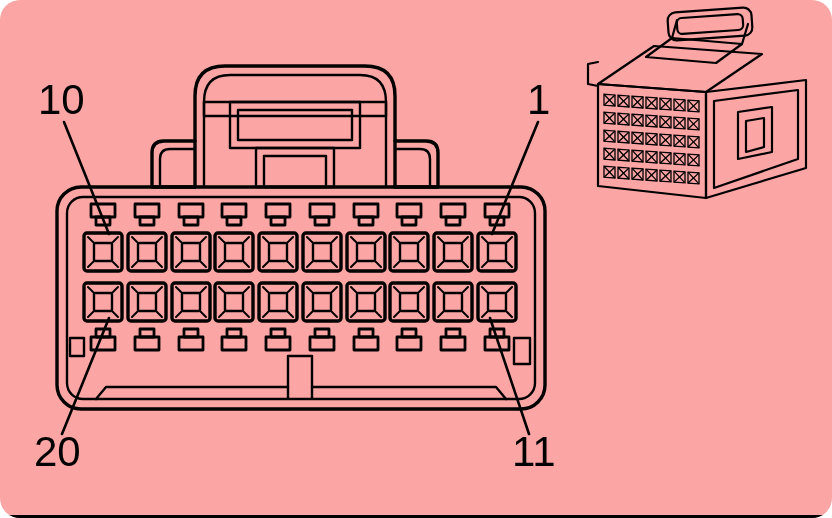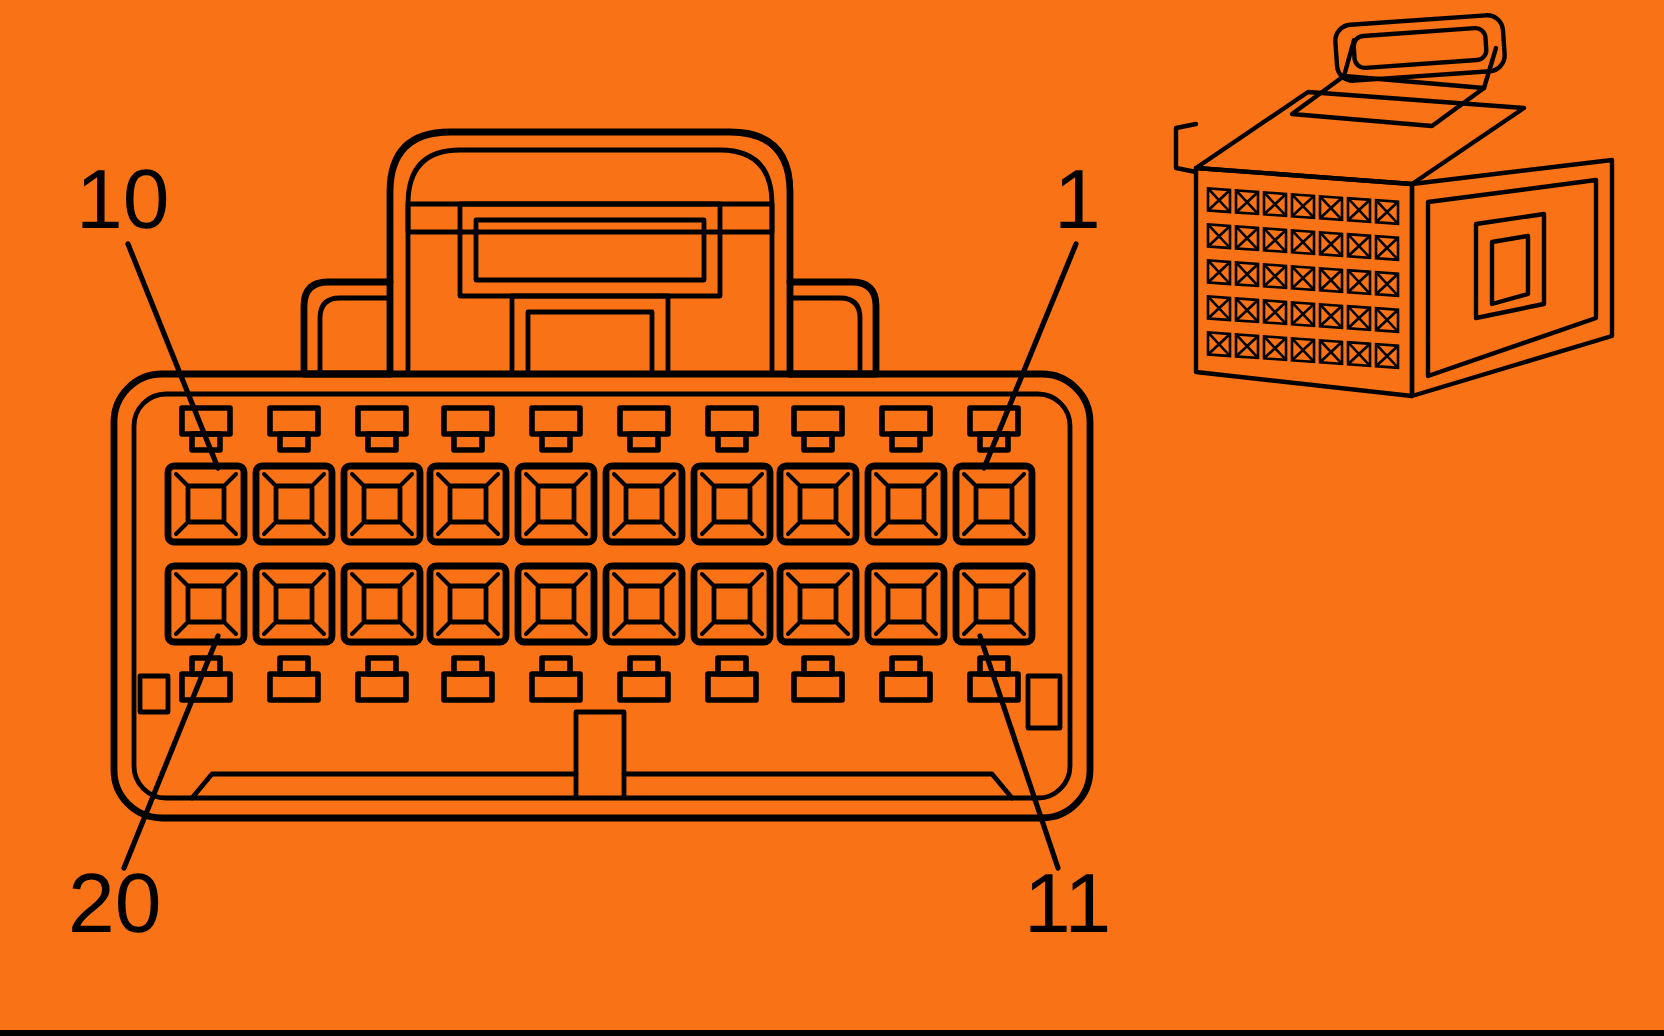--- a/index.html
+++ b/index.html
@@ -4,22 +4,23 @@
 <style>
   html, body {
     margin: 0;
     padding: 0;
     background: #ffffff;
   }
   .stage {
     position: relative;
     width: 832px;
     height: 518px;
-    background: #f97316;
+    background: #fca5a5;
     overflow: hidden;
+    border-radius: 20px;
   }
   svg { display: block; }
   .ln      { fill: none; stroke: #000; stroke-width: 3.4; stroke-linejoin: round; stroke-linecap: round; }
   .ln-med  { fill: none; stroke: #000; stroke-width: 2.8; stroke-linejoin: round; stroke-linecap: round; }
   .ln-thin { fill: none; stroke: #000; stroke-width: 2.4; stroke-linejoin: round; stroke-linecap: round; }
   .bevel   { fill: none; stroke: #000; stroke-width: 2.0; stroke-linecap: round; }
   .iso     { fill: none; stroke: #000; stroke-width: 2.2; stroke-linejoin: round; stroke-linecap: round; }
   .grid-ln { fill: none; stroke: #000; stroke-width: 1.3; }
   .leader  { stroke: #000; stroke-width: 2.6; stroke-linecap: round; }
   .lbl {

